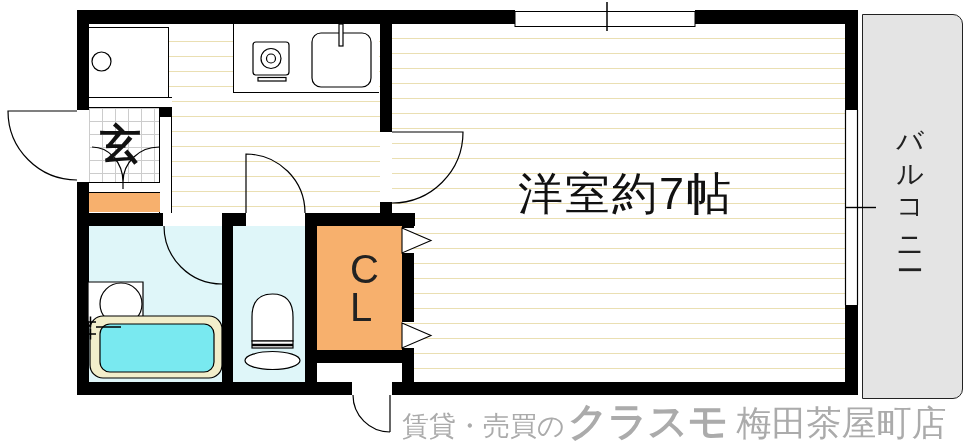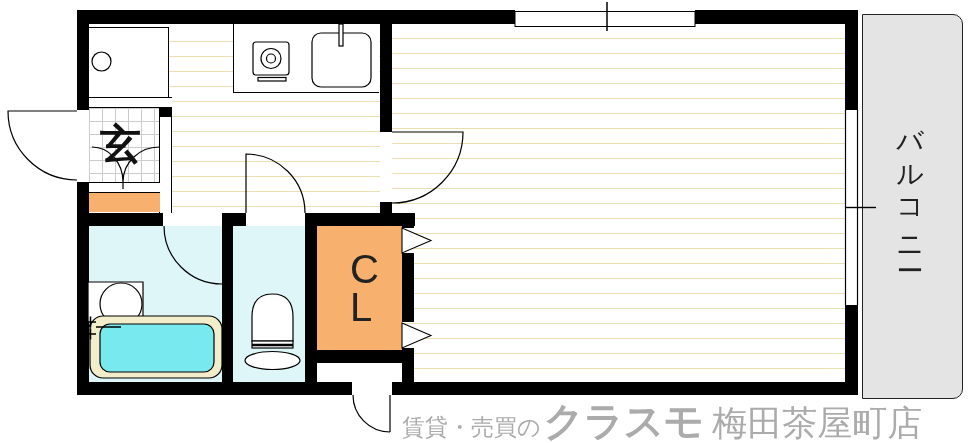--- a/index.html
+++ b/index.html
@@ -126,29 +126,30 @@
     <path d="M85,322 h11 M90.5,316.5 v11 M85,334 h11 M90.5,328.5 v11 M96,327 H121" fill="none" stroke="#000" stroke-width="1.5"></path>
 
     <g fill="#fff" stroke="#000" stroke-width="1.2">
       <path d="M252,341 V317 Q252,294 272.5,294 Q293,294 293,317 V341 Z"></path>
       <rect x="252" y="341" width="41" height="7"></rect>
       <line x1="252" y1="345" x2="293" y2="345" stroke-width="2.4"></line>
       <ellipse cx="272.5" cy="360.5" rx="27.5" ry="9"></ellipse>
     </g>
   </svg>
 
+  <div class="abs label" style="left:518px;top:164px;font-size:45px;letter-spacing:2px;">洋室約7帖</div>
 
   <div class="abs label" style="left:100px;top:117px;font-size:41px;font-weight:600;">玄</div>
 
   <div class="abs" style="left:342px;top:250px;width:34px;font-size:40px;line-height:0.95;
               word-break:break-all;color:#222;margin-left:8px;">CL</div>
 
   <div class="abs" style="left:892px;top:110px;writing-mode:vertical-rl;text-orientation:mixed;
               font-size:27px;letter-spacing:6px;color:#222;">バルコニー</div>
 
   <div class="abs" style="left:402px;top:394px;display:flex;align-items:baseline;
               color:var(--watermark_gray,#ababab);gap:3px;">
-    <span style="font-size:23px;">賃貸・売買の</span>
+    <span style="font-size:27px;">賃貸・売買の</span>
     <span style="font-size:40px;font-weight:700;letter-spacing:-1px;">クラスモ</span>
     <span style="font-size:35px;font-weight:500;margin-left:6px;">梅田茶屋町店</span>
   </div>
 
 </div>
 
 </body></html>

